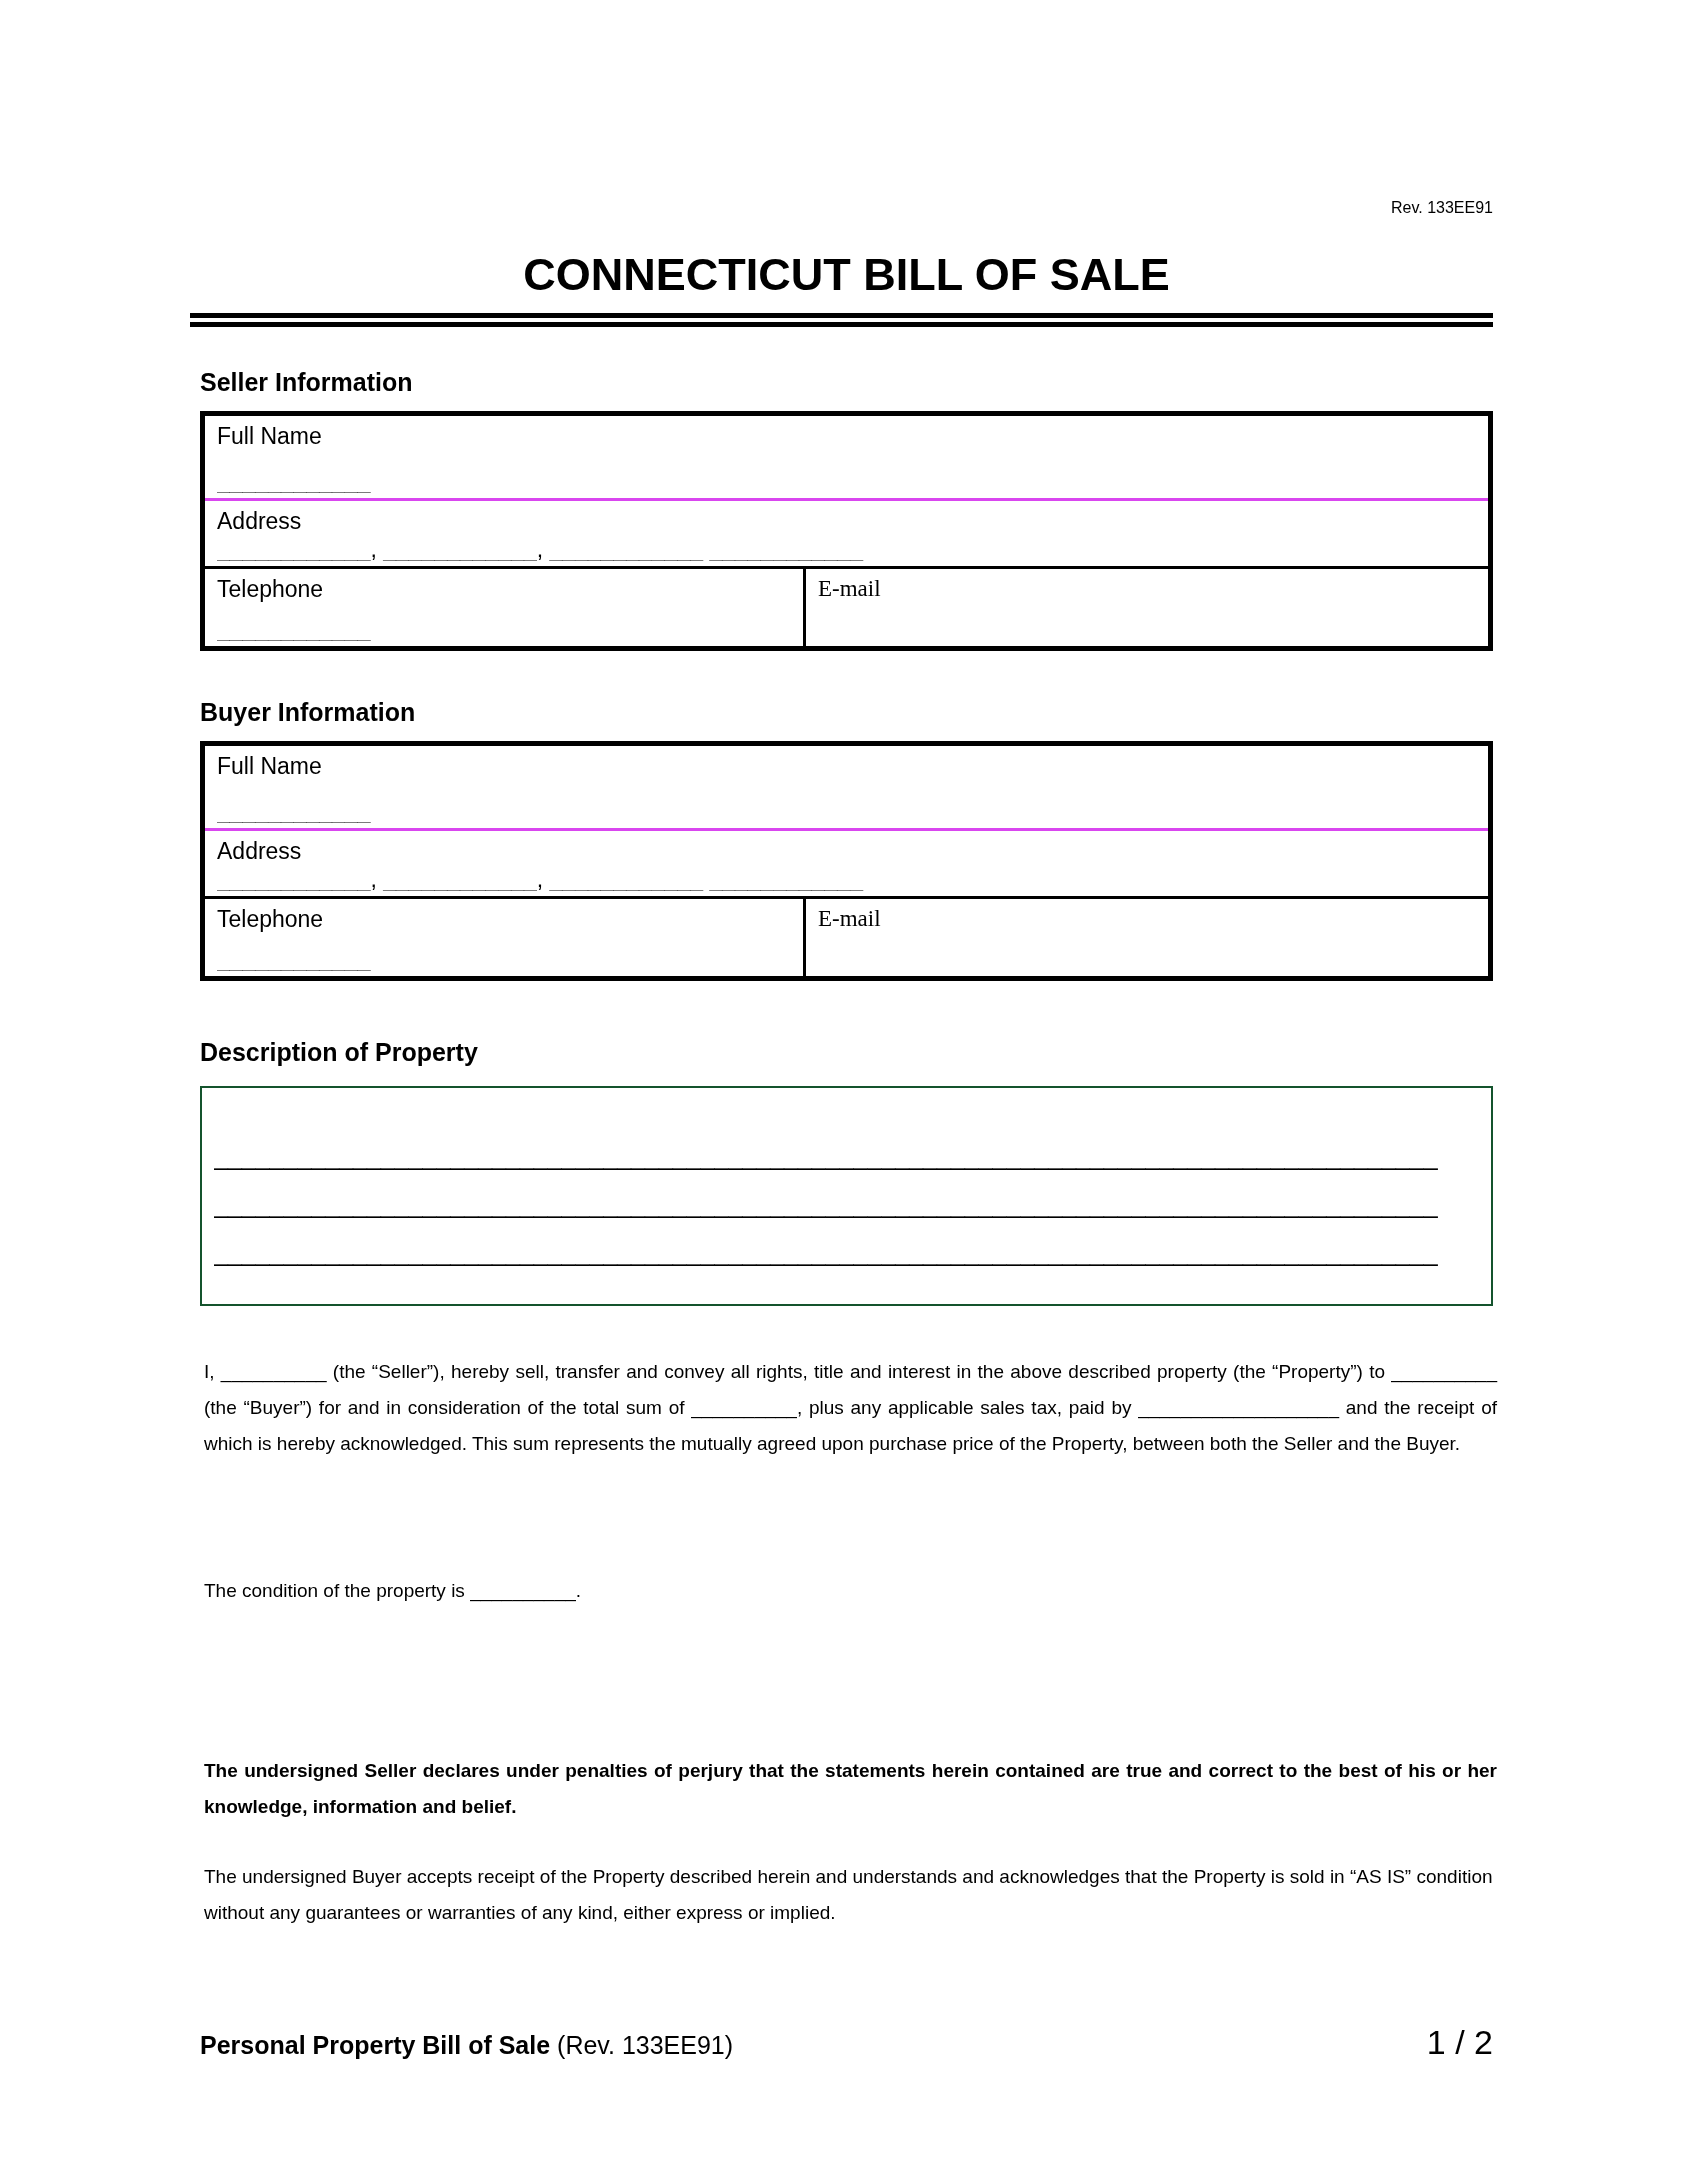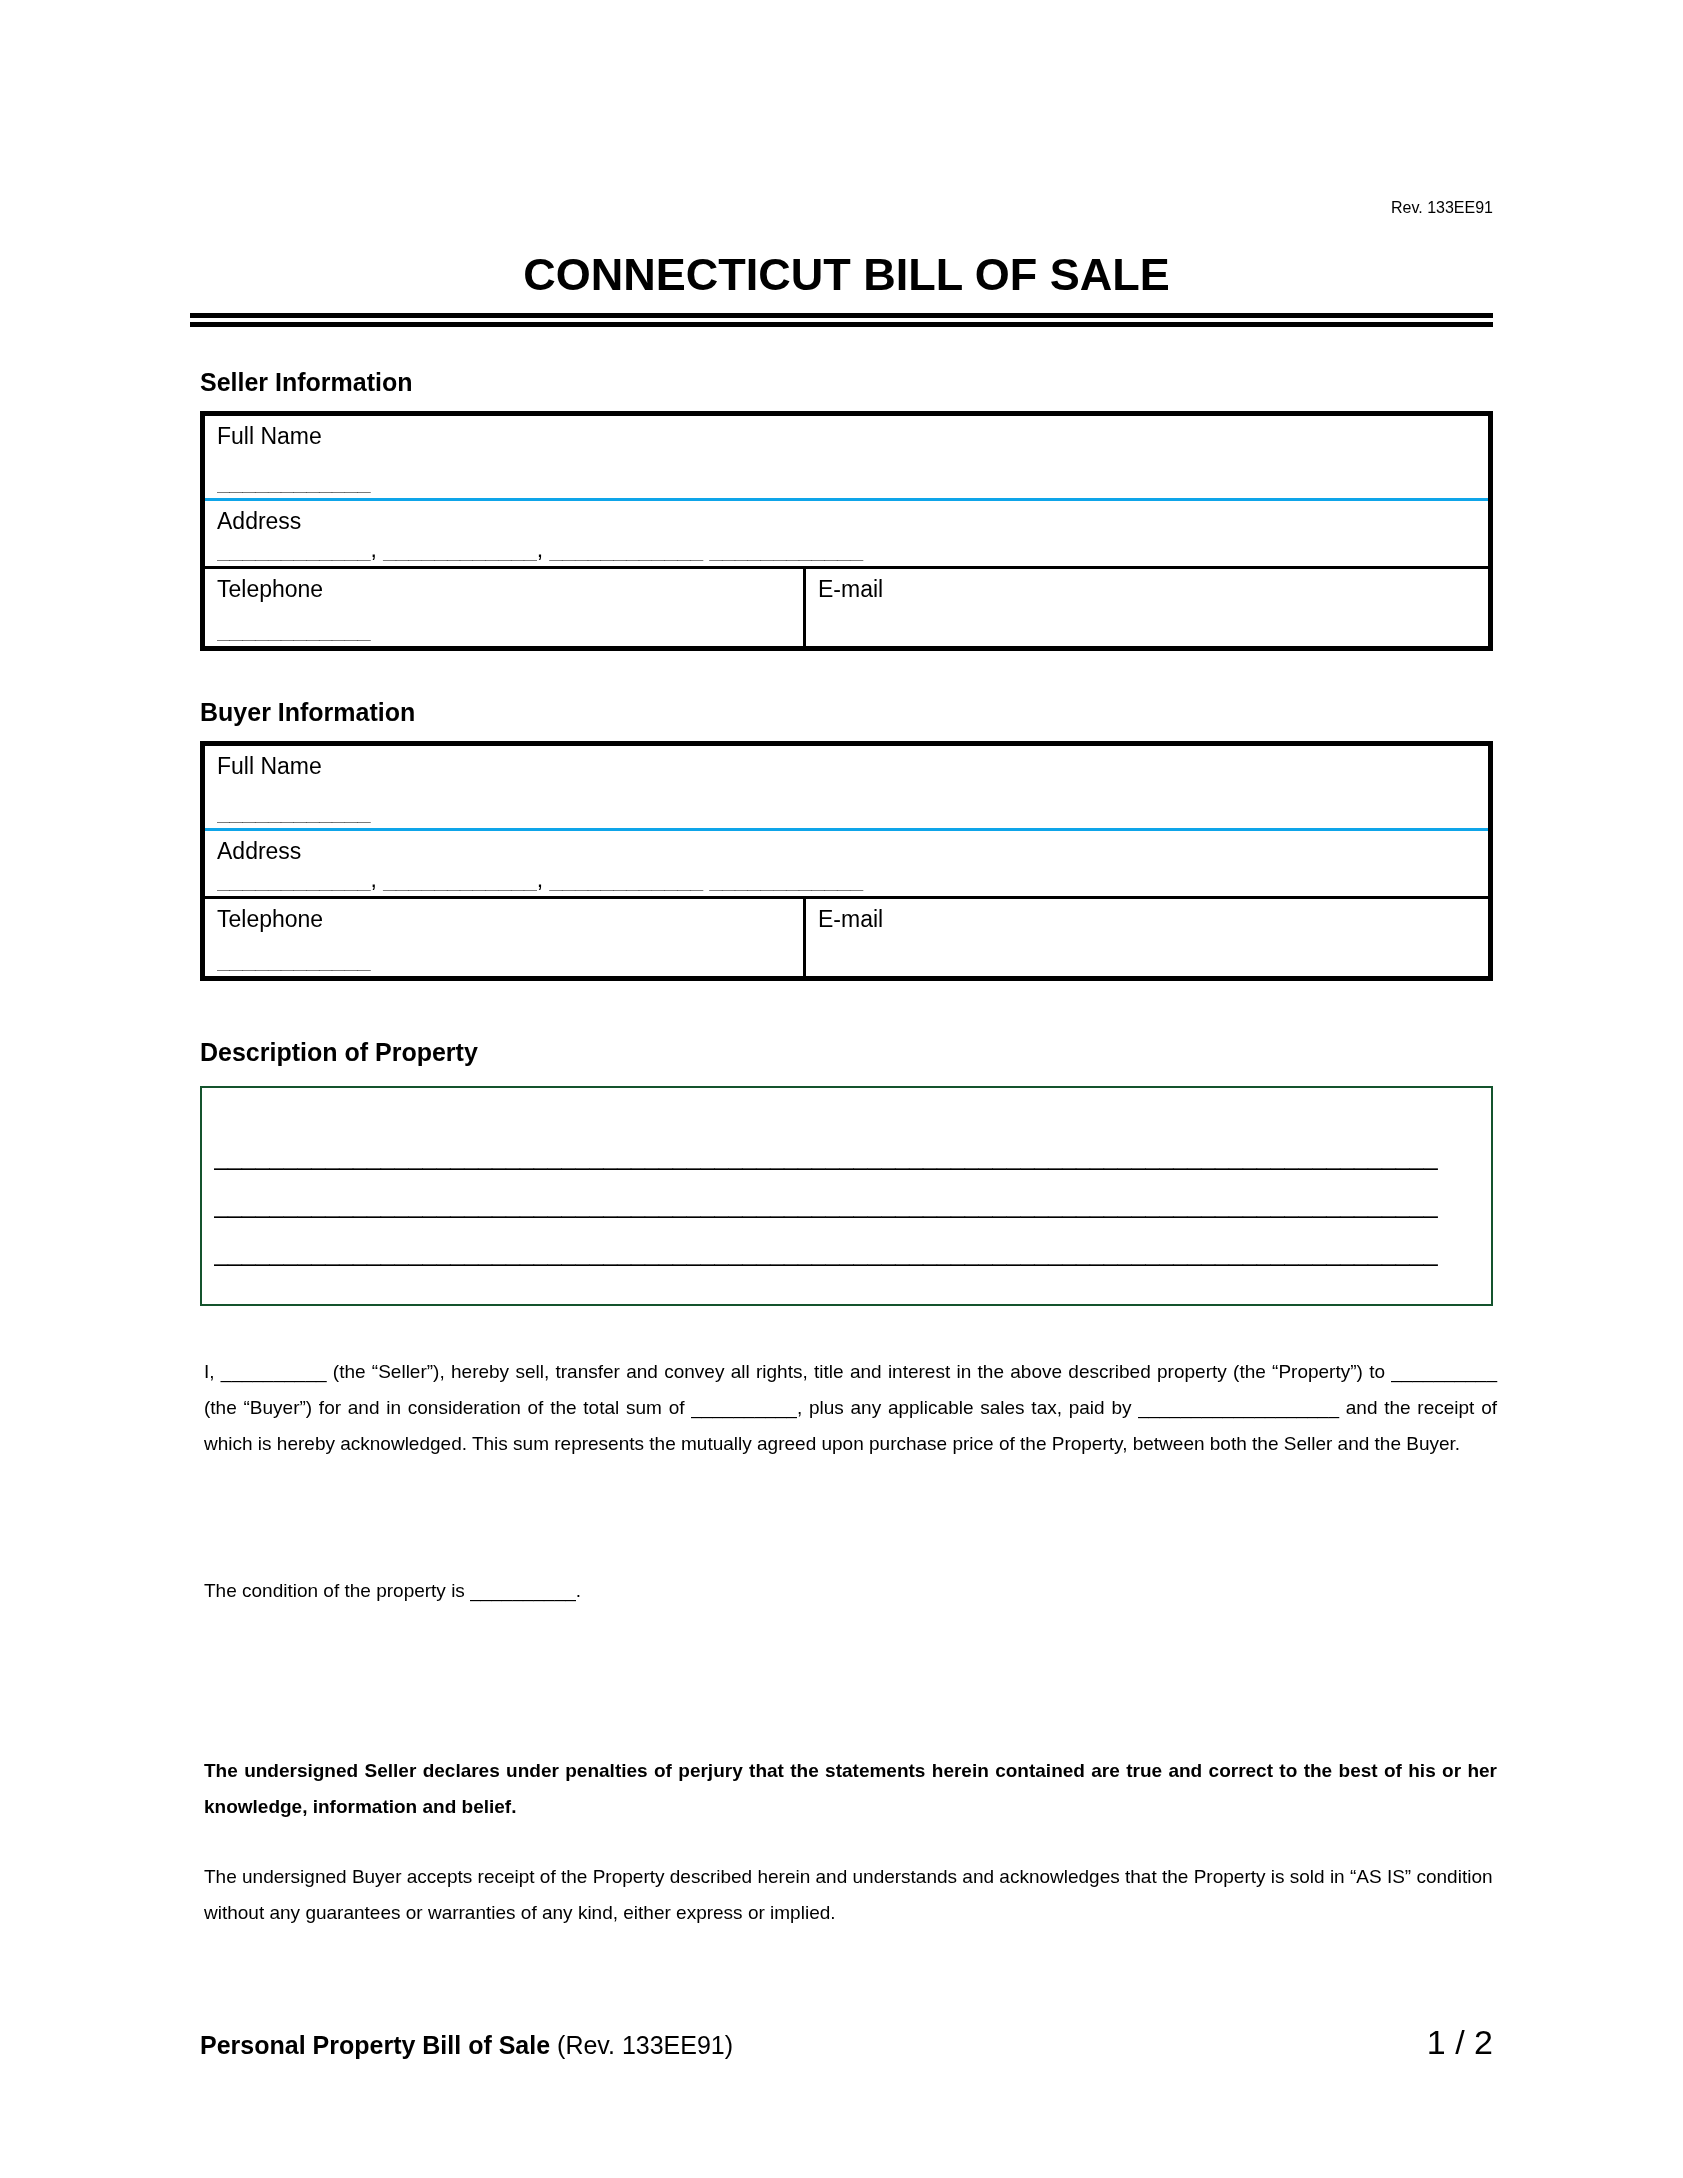--- a/index.html
+++ b/index.html
@@ -46,32 +46,32 @@
   .info-table {
     left: 0; width: 100%;
     border: 5px solid #000;
     box-sizing: border-box;
   }
   .tbl-seller { top: 411px; }
   .tbl-buyer  { top: 741px; }
 
   .it-row { box-sizing: border-box; width: 100%; }
   .r1 { height: 82px; }
-  .r2 { height: 68px; border-top: 3px solid #0ea5e9; }
+  .r2 { height: 68px; border-top: 3px solid #d946ef; }
   .r3 { height: 80px; border-top: 3px solid #000; display: flex; gap: 8px; }
 
   .cell {
     box-sizing: border-box;
     height: 100%; width: 100%;
     padding: 6px 8px 5px 12px;
     display: flex; flex-direction: column; justify-content: space-between;
     overflow: hidden;
   }
   .cell-tel   { width: 590px; flex: none; }
-  .cell-email { flex: 1; border-left: 3px solid #000; }
+  .cell-email { flex: 1; border-left: 3px solid #000; font-family: Liberation Serif, serif; }
 
   .cell-label { font-size: 23px; line-height: 1.25; }
   .cell-blank { font-size: 23px; line-height: 1; white-space: nowrap; overflow: hidden; }
 
   .desc-box {
     top: 1086px; left: 0; width: 100%;
     height: 220px;
     border: 2px solid #14532d;
     box-sizing: border-box;
     padding: 44px 12px 0 12px;

